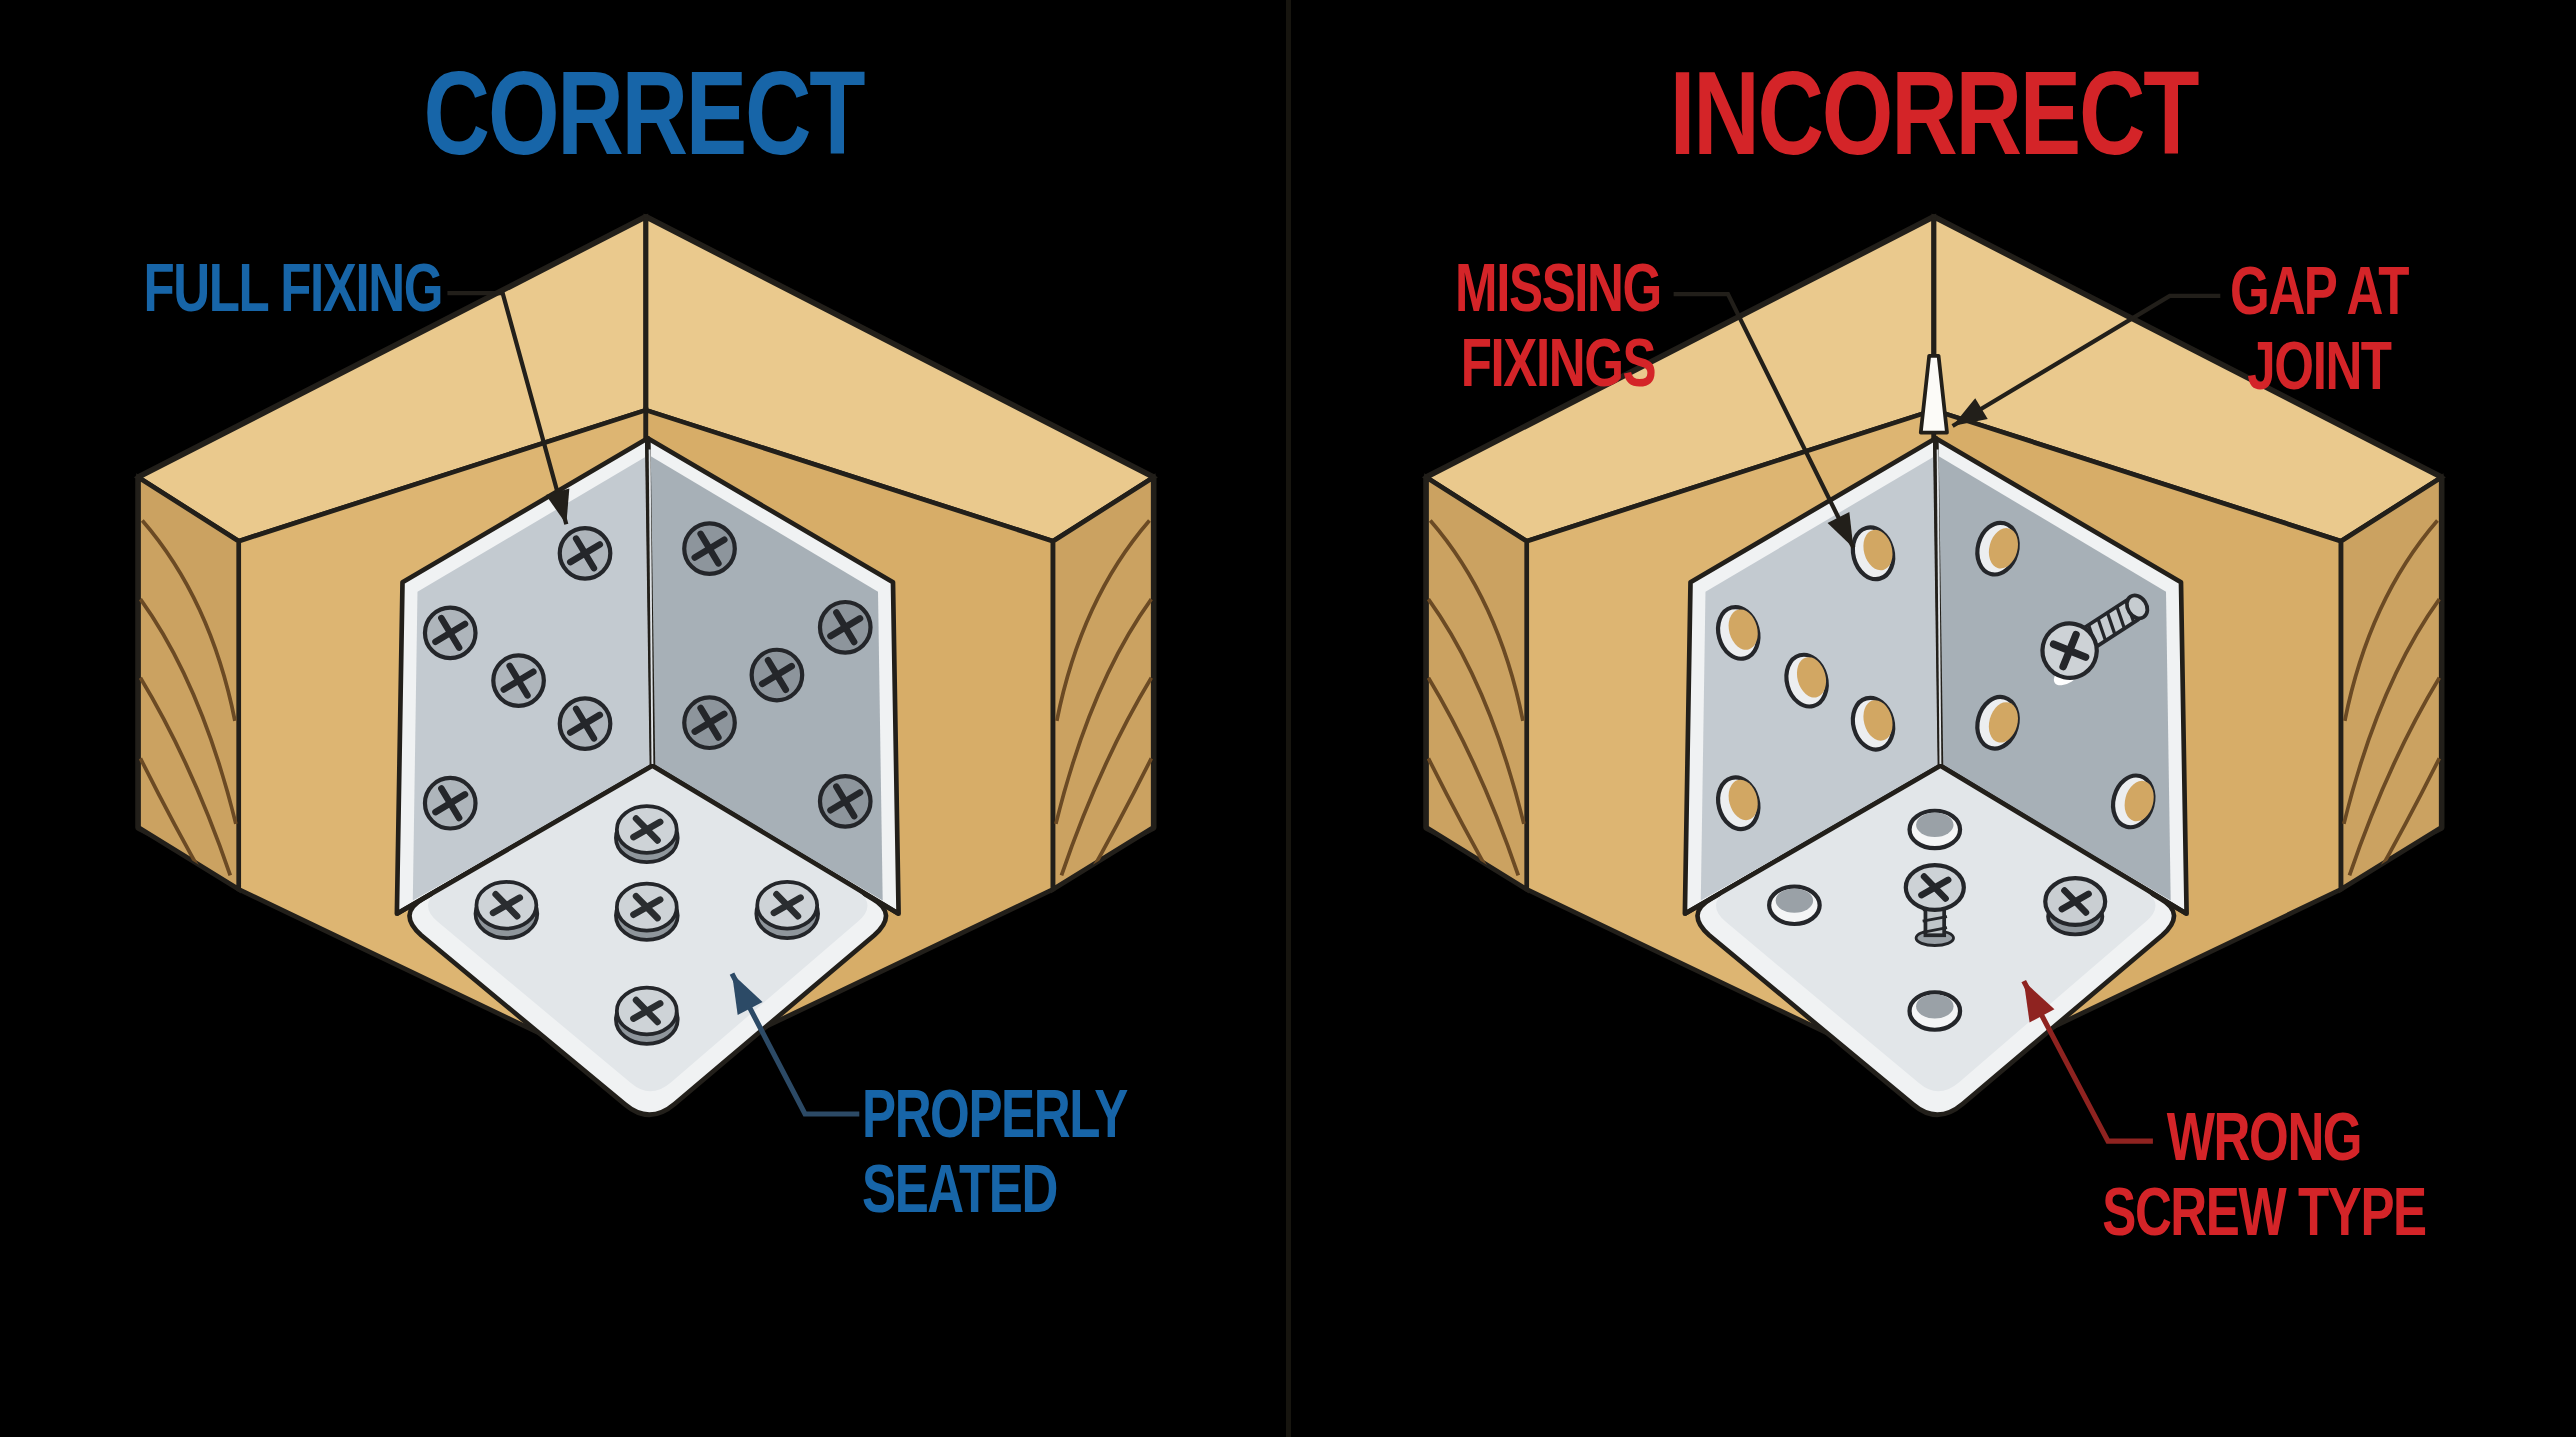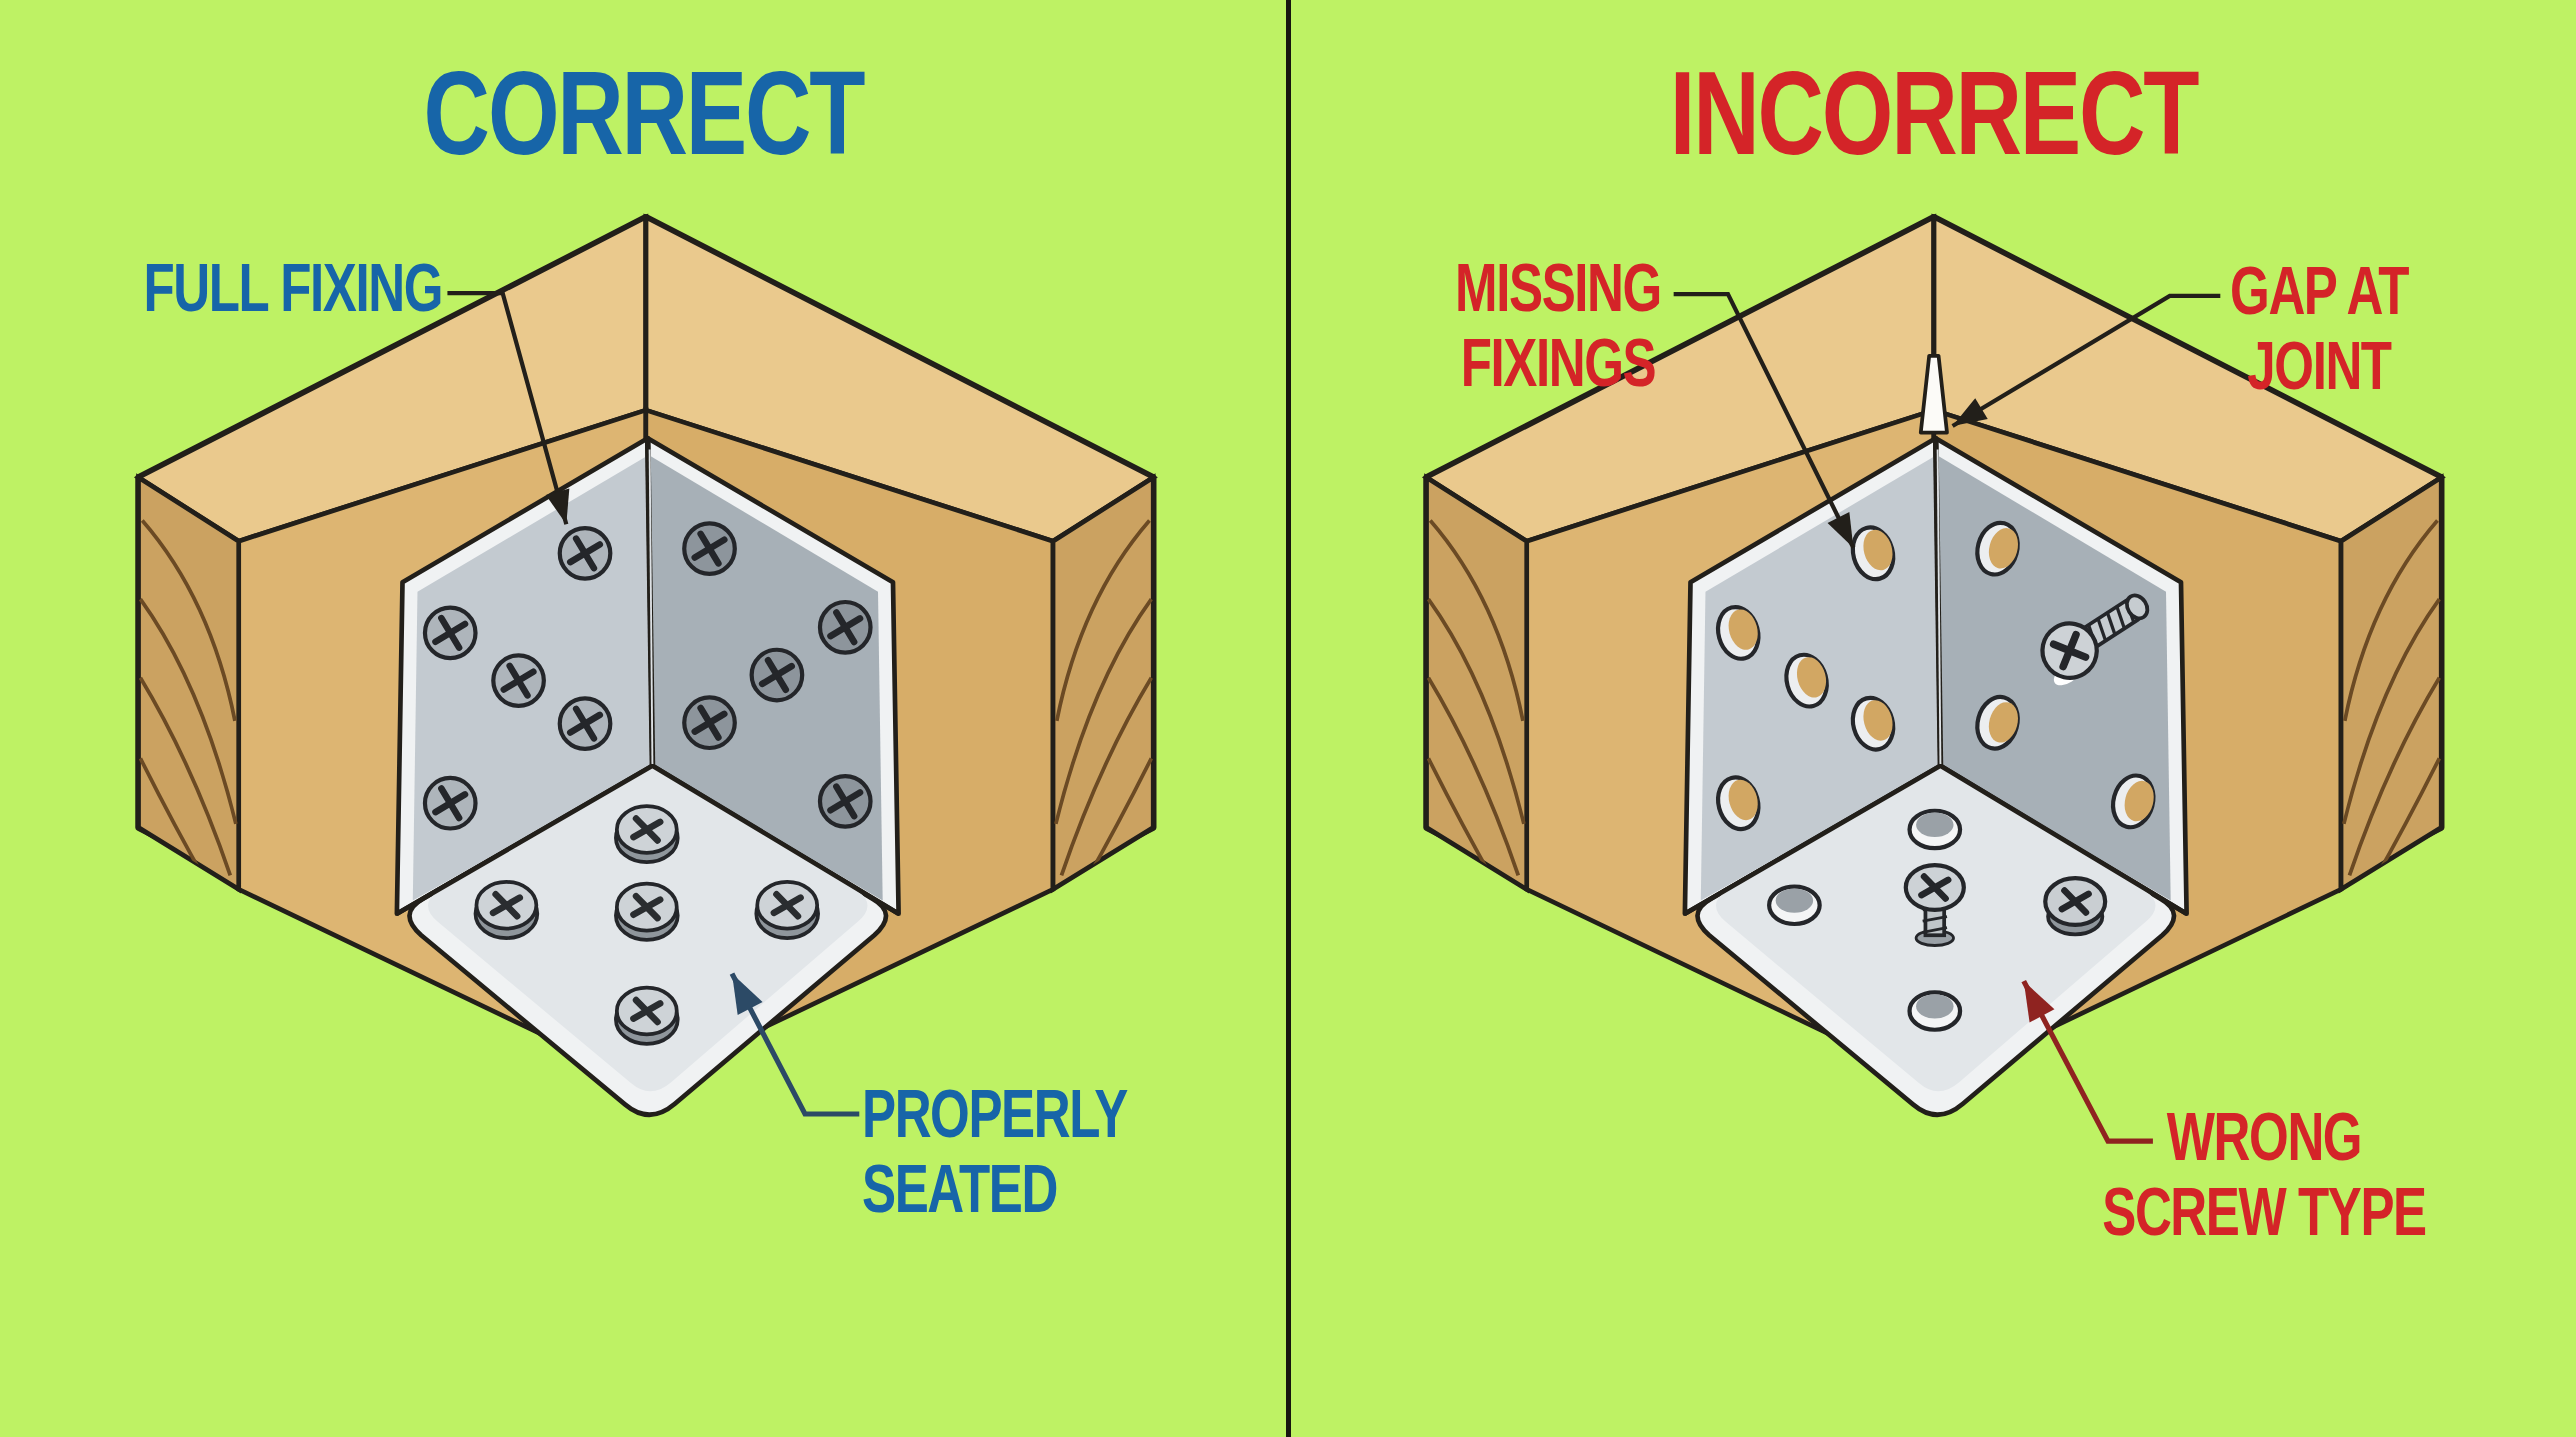--- a/index.html
+++ b/index.html
@@ -1,17 +1,17 @@
 <!DOCTYPE html>
 <html style="font-size:15px"><head>
 <meta charset="utf-8">
 <style>
   html,body{margin:0;padding:0;background:#e8e8e8;}
   #stage{
-    position:relative;width:2576px;height:1438px;background:#bef264;
+    position:relative;width:2576px;height:1438px;background:#000000;
     font-family:"Liberation Sans", sans-serif;overflow:hidden;
   }
   #diagram-svg{position:absolute;left:0;top:0;width:2576px;height:1438px;}
   .divider{position:absolute;top:0;bottom:0;width:4.7px;background:#17150f;}
   .title{
     position:absolute;font-weight:700;font-size:118px;line-height:1;
     letter-spacing:-2.8px;text-align:center;width:749px;white-space:nowrap;
   }
   .title.blue{color:#1765a8;transform:scaleX(0.78);transform-origin:center top;}
   .title.red{color:#d42428;transform:scaleX(0.78);transform-origin:center top;}

